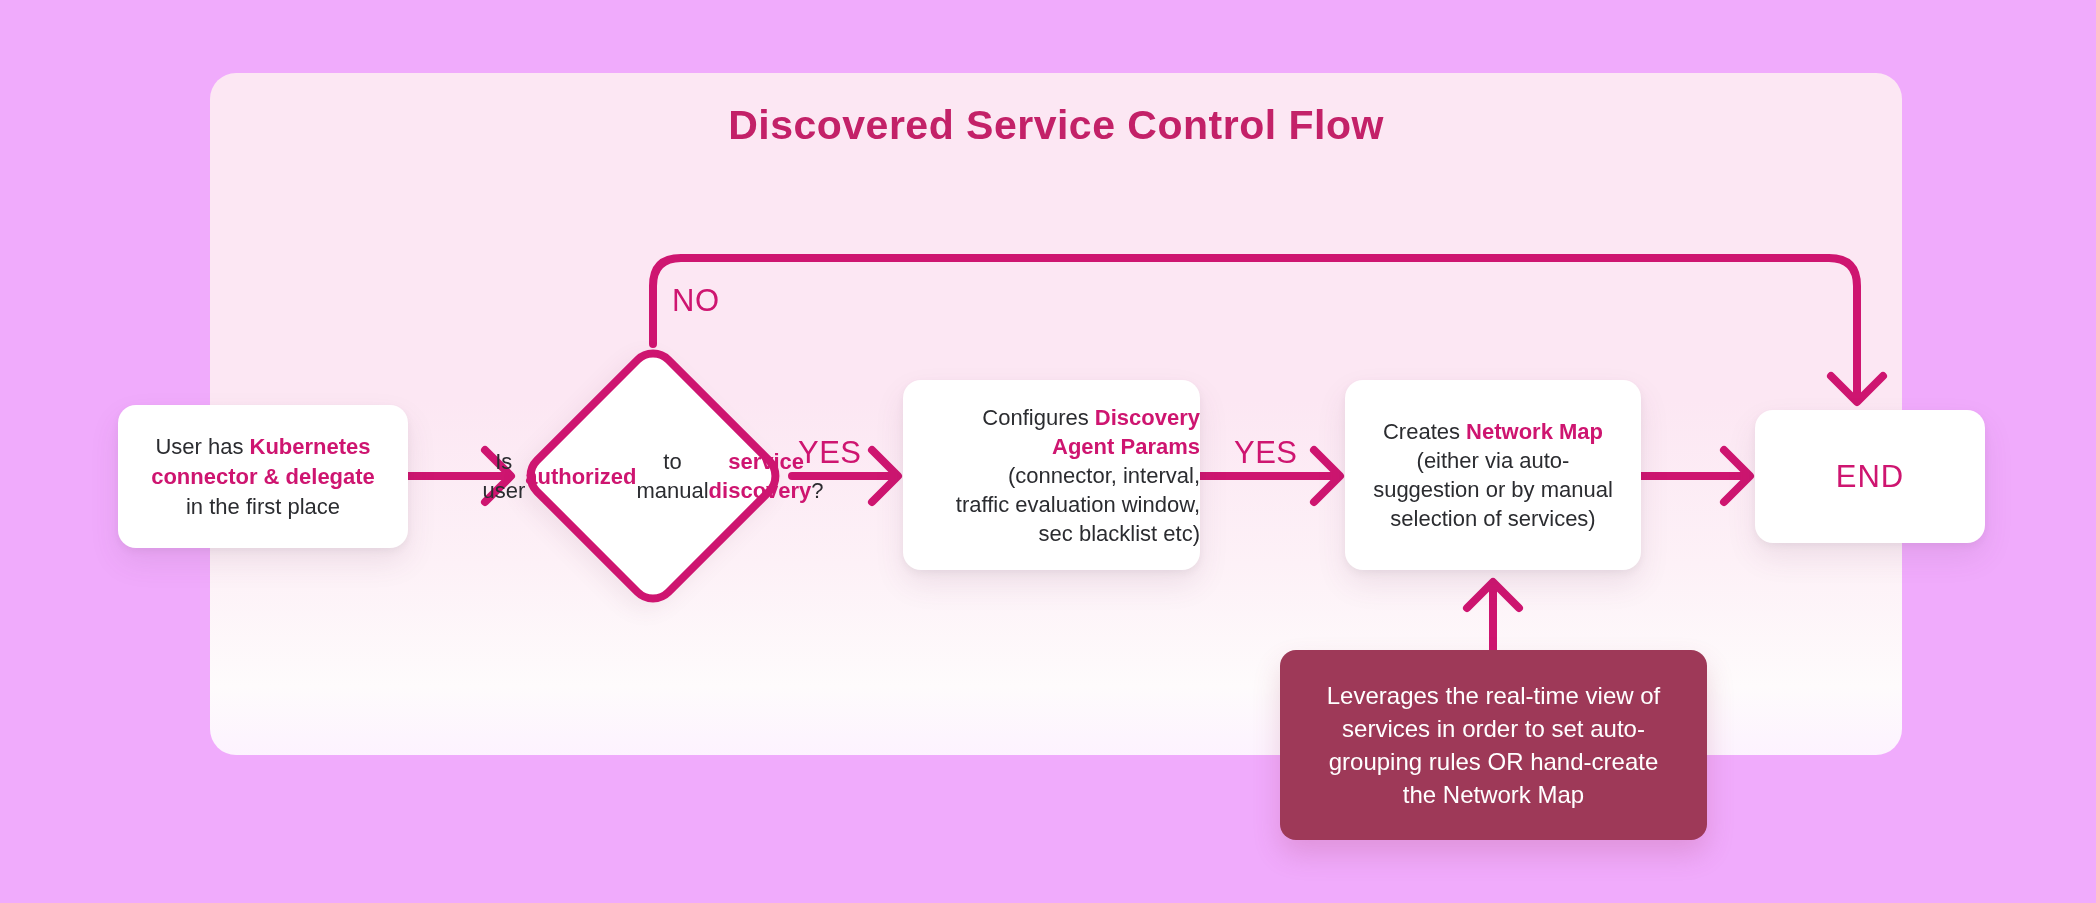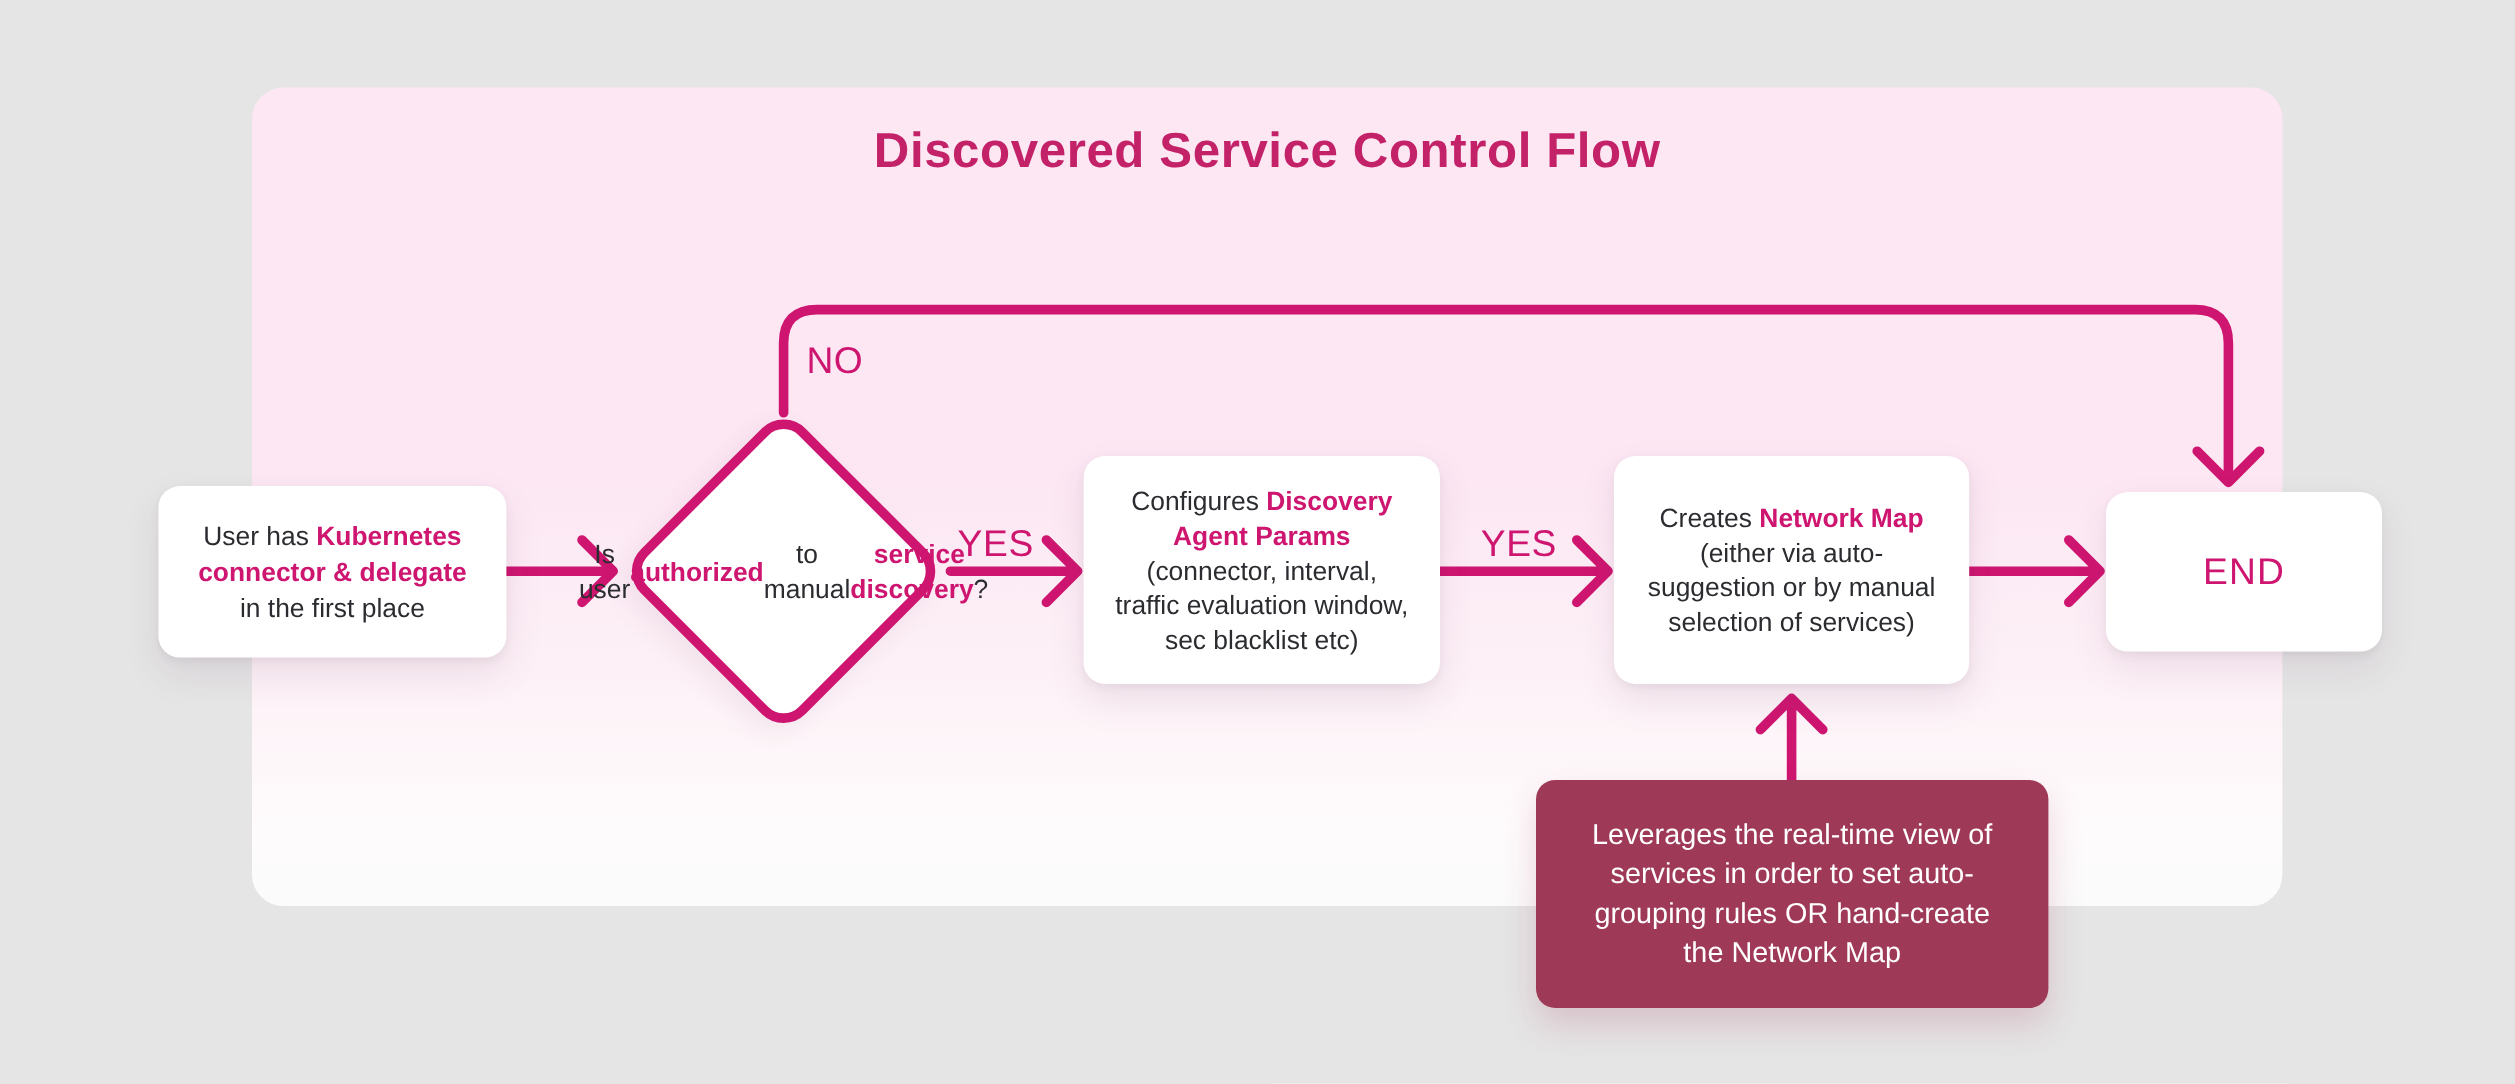--- a/index.html
+++ b/index.html
@@ -4,21 +4,21 @@
 <style>
   :root{
     --accent:#ce1570;
     --title:#c32168;
     --note:#9e3958;
     --panel:#fce7f3;
     --text:#2b2c30;
   }
   *{box-sizing:border-box;}
   body{margin:0;background:#ffffff;font-family:"Liberation Sans","DejaVu Sans",sans-serif;}
-  .canvas{position:relative;width:2096px;height:903px;background:#e5e5e5;overflow:hidden;}
+  .canvas{position:relative;width:2096px;height:903px;background:#f0abfc;overflow:hidden;}
 
   .panel{
     position:absolute;left:210px;top:73px;width:1692px;height:682px;border-radius:26px;
     background:linear-gradient(180deg,var(--panel) 0%,var(--panel) 48%,#fdf1f7 72%,#fefbfc 90%,rgba(255,255,255,.85) 100%);
   }
 
   .title{
     position:absolute;left:210px;top:100px;width:1692px;text-align:center;
     font-size:41px;line-height:50px;font-weight:800;color:var(--title);letter-spacing:.5px;
   }
@@ -27,22 +27,22 @@
   svg.edges path{stroke:var(--accent);stroke-width:8;fill:none;stroke-linecap:round;stroke-linejoin:round;}
 
   .node{
     position:absolute;background:#fff;border-radius:18px;color:var(--text);
     box-shadow:0 14px 30px rgba(110,60,95,.10),0 3px 8px rgba(0,0,0,.05);
     display:flex;flex-direction:column;align-items:center;justify-content:center;
     text-align:center;font-size:22px;line-height:30px;
   }
   .node .accent,.diamond-text .accent{color:var(--accent);font-weight:700;}
 
-  #node-start{left:132px;top:405px;width:290px;height:143px;}
-  #node-configure{left:903px;top:380px;width:297px;height:190px;line-height:29px;}
+  #node-start{left:118px;top:405px;width:290px;height:143px;}
+  #node-configure{left:903px;top:380px;width:297px;height:190px;line-height:29px;align-items:flex-end;}
   #node-create{left:1345px;top:380px;width:296px;height:190px;line-height:29px;}
   #node-end{left:1755px;top:410px;width:230px;height:133px;font-size:31px;font-weight:400;color:var(--accent);letter-spacing:1px;}
 
   .diamond{
     position:absolute;left:556px;top:379px;width:194px;height:194px;background:#fff;
     border:8px solid var(--accent);border-radius:26px;transform:rotate(45deg);
     box-shadow:0 10px 22px rgba(110,60,95,.08);
   }
   .diamond-text{
     position:absolute;left:516px;top:339px;width:274px;height:274px;

